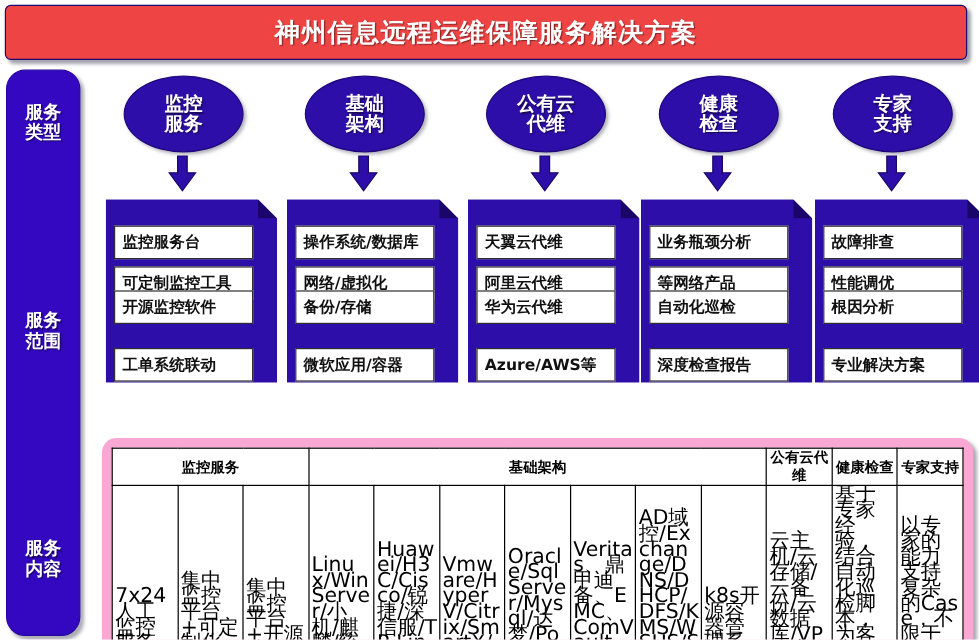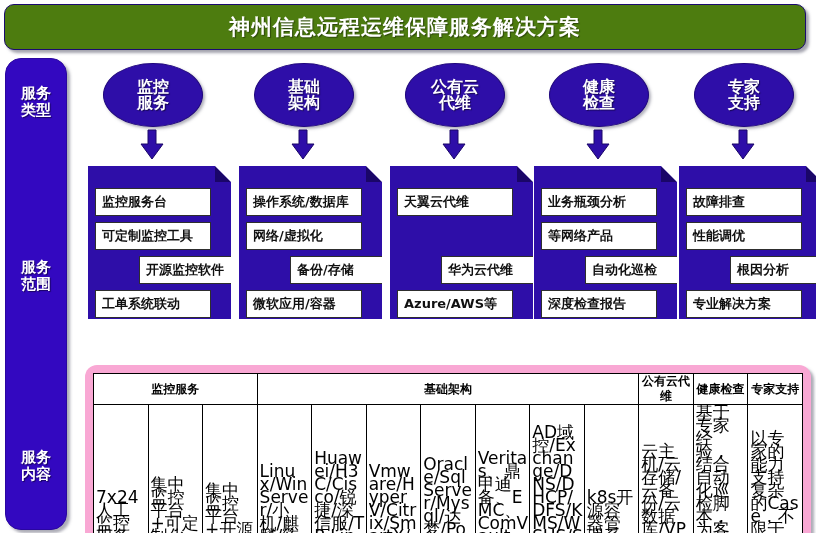--- a/index.html
+++ b/index.html
@@ -6,21 +6,21 @@
   body{
     width:816px;height:533px;background:#ffffff;
     font-family:"DejaVu Sans","Liberation Sans",sans-serif;
     position:relative;overflow:hidden;
   }
   .root{position:absolute;left:0;top:0;width:816px;height:533px;}
 
   
   .title-bar{
     position:absolute;left:4px;top:4px;width:800px;height:44px;
-    background:#4d7c0f;border:1px solid #1b0a70;border-radius:10px;
+    background:#ef4444;border:1px solid #1b0a70;border-radius:5px;
     box-shadow:3px 3px 3px rgba(90,90,110,.55);
     display:flex;align-items:center;justify-content:center;
   }
   .title-bar .t{
     color:#ffffff;font-size:21px;font-weight:bold;letter-spacing:1px;
     text-shadow:1px 1px 1px rgba(0,0,0,.45);
   }
 
   
   .rail{
@@ -70,21 +70,21 @@
     position:absolute;left:7px;width:116px;height:28px;
     background:#ffffff;border:1px solid #2e2e2e;
     display:flex;align-items:center;
     box-sizing:border-box;padding-left:6px;
   }
   .scope .item span{
     font-size:13px;font-weight:bold;color:#111;white-space:nowrap;
   }
   .scope .item.s0{top:22px;}
   .scope .item.s1{top:56px;}
-  .scope .item.s2{top:90px;margin-left:44px;}
+  .scope .item.s2{top:76px;}
   .scope .item.s3{top:124px;}
 
   
   .panel{
     position:absolute;left:85px;top:365px;width:726px;height:200px;
     background:#f9a8d4;border-radius:12px;
     box-shadow:3px 3px 3px rgba(90,90,110,.5);
   }
   .panel table{
     position:absolute;left:8px;top:8px;width:710px;height:130px;
@@ -181,20 +181,23 @@
       </div>
       <div class="arrow" style="left: 441px;">
         <svg width="26" height="34" viewBox="0 0 26 34">
           <polygon points="9,2 17,2 17,16 24,16 13,31 2,16 9,16" fill="#2E0EA8" stroke="#1a0668" stroke-width="1"></polygon>
         </svg>
       </div>
       <div class="scope" style="left: 390px;">
         <div class="fold"></div>
         <div class="item s0">
           <span>天翼云代维</span>
+        </div>
+        <div class="item s1">
+          <span>阿里云代维</span>
         </div>
         <div class="item s2">
           <span>华为云代维</span>
         </div>
         <div class="item s3">
           <span>Azure/AWS等</span>
         </div>
       </div>
       <div class="ellipse" style="left: 549px;">
         <span><span>健康</span><br><span>检查</span></span>

